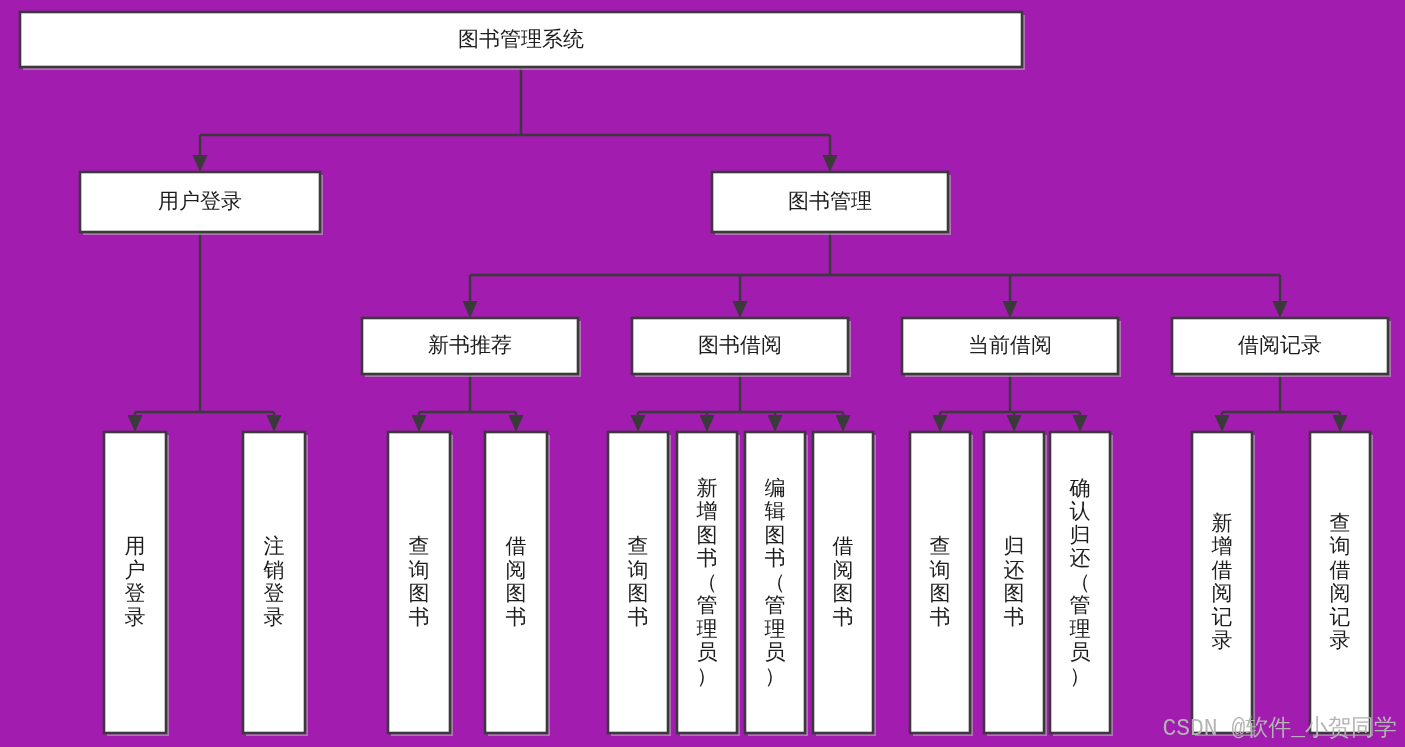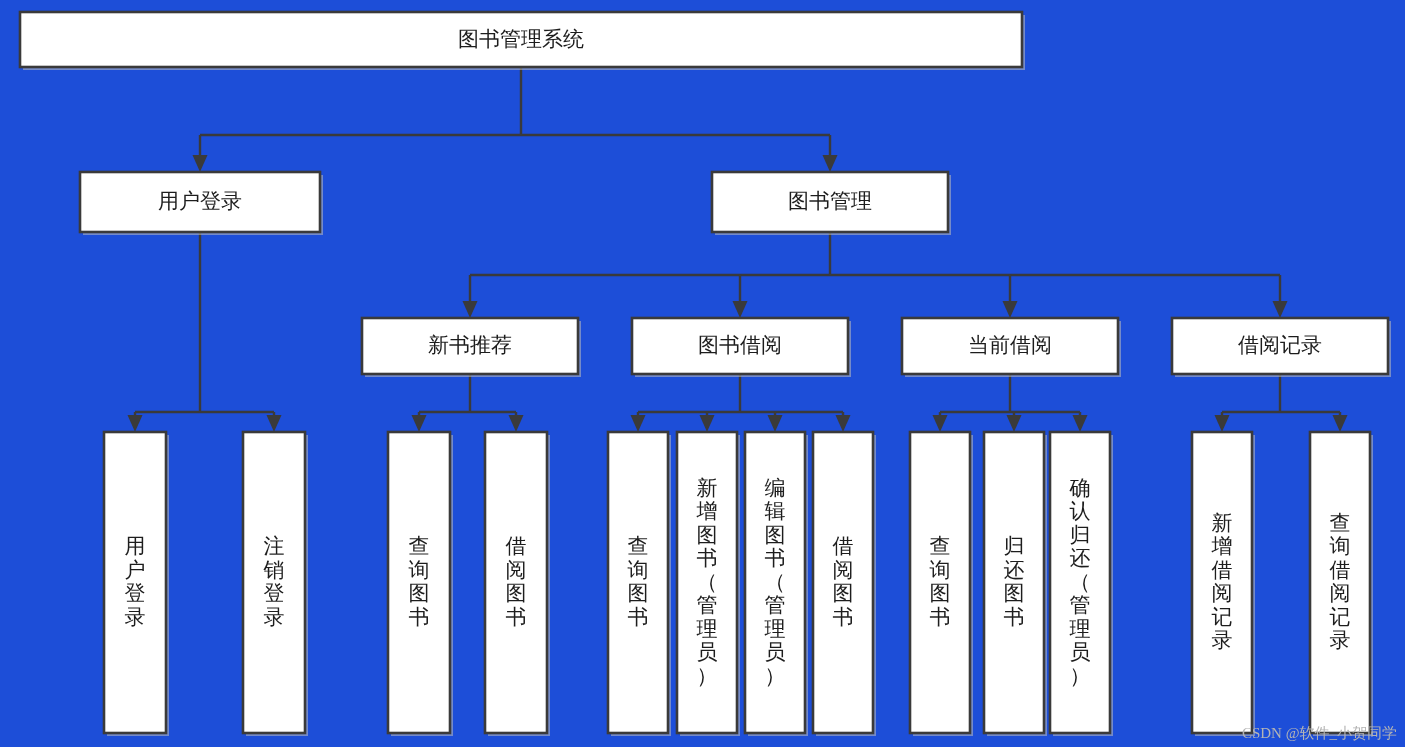--- a/index.html
+++ b/index.html
@@ -11,21 +11,21 @@
   body {
     width: 1405px;
     height: 747px;
     overflow: hidden;
     font-family: "DejaVu Sans", "Liberation Sans", sans-serif;
   }
   #diagram-root {
     position: relative;
     width: 1405px;
     height: 747px;
-    background: #1d4ed8;
+    background: #a21caf;
   }
   svg#flowchart {
     position: absolute;
     left: 0;
     top: 0;
     width: 1405px;
     height: 747px;
     display: block;
   }
   .node-box {
@@ -52,22 +52,22 @@
     font-family: "DejaVu Sans", "Liberation Sans", sans-serif;
     font-size: 21px;
     text-anchor: middle;
     dominant-baseline: middle;
   }
   .watermark-text {
     position: absolute;
     right: 8px;
     bottom: 4px;
     color: #b4b4b4;
-    font-size: 15px;
-    font-family: Liberation Serif, serif;
+    font-size: 23px;
+    font-family: Liberation Mono, monospace;
     white-space: nowrap;
     user-select: none;
   }
 </style>
 </head>
 <body>
 
 <div id="diagram-root">
 
   <svg id="flowchart" viewBox="0 0 1405 747">

